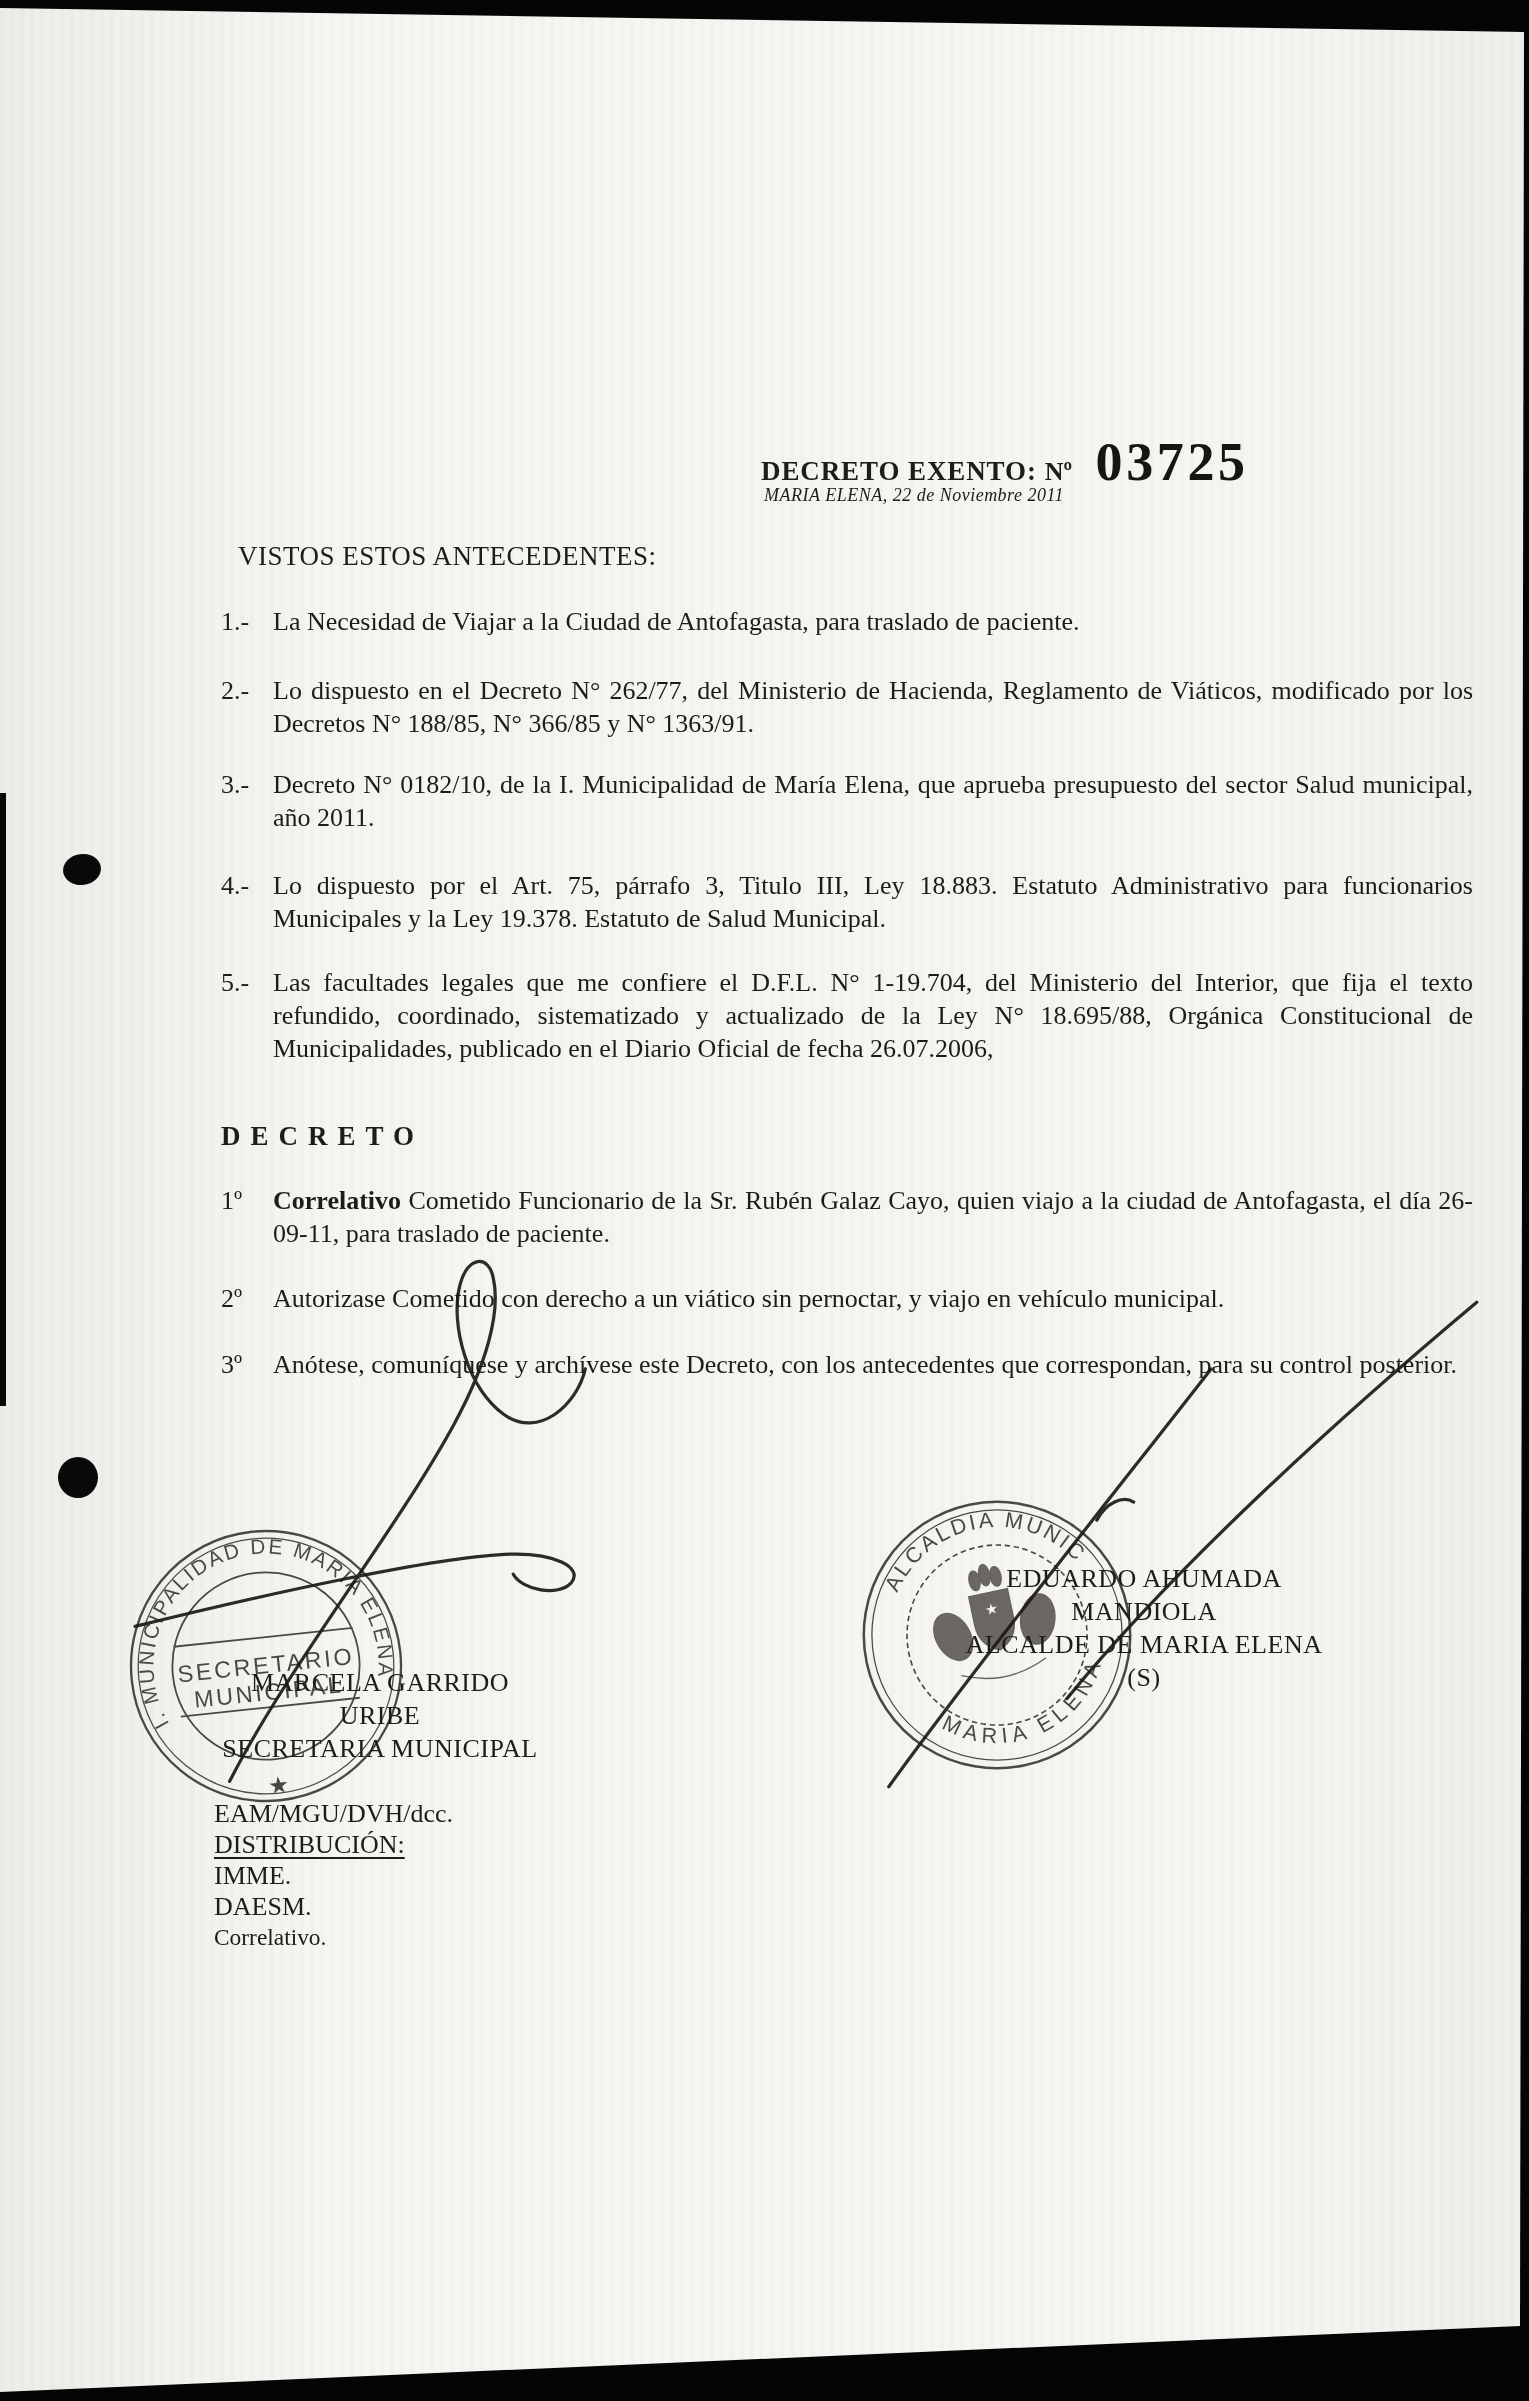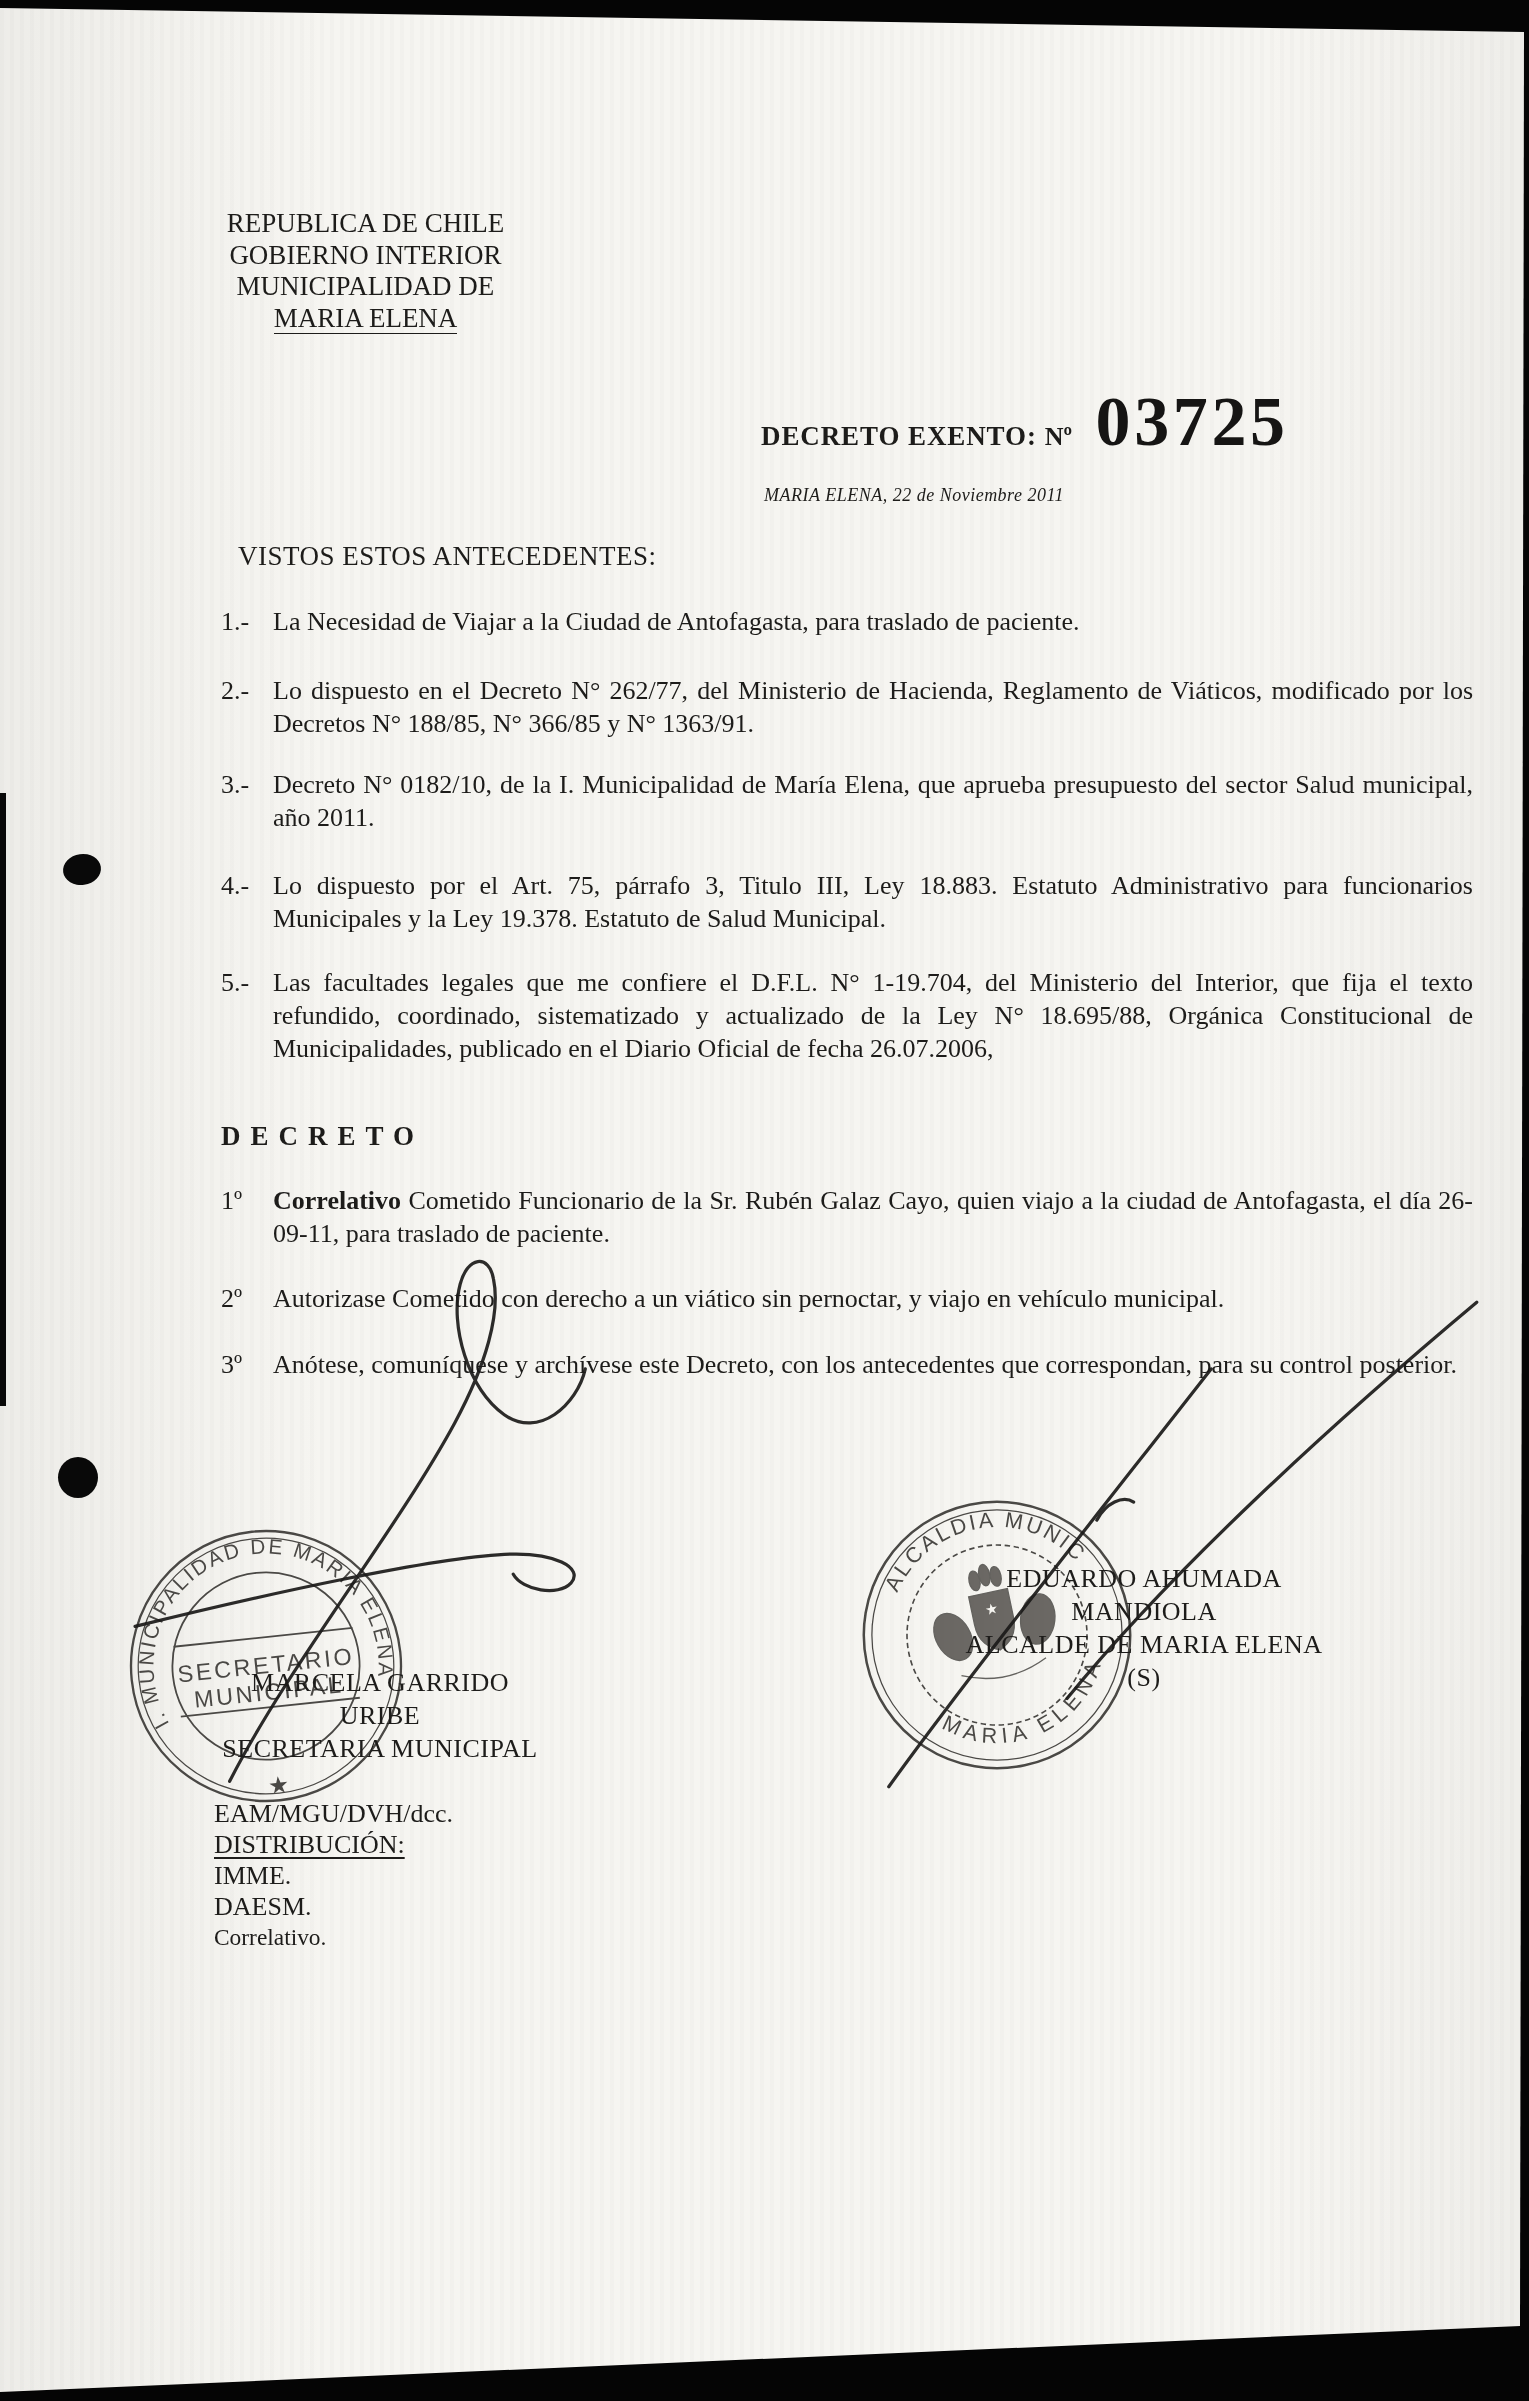--- a/index.html
+++ b/index.html
@@ -24,21 +24,21 @@
   .doc-text{font-size:26px;line-height:33px;color:#1d1c1a;}
 
   
   .letterhead{left:216px;top:208px;width:299px;text-align:center;font-size:27px;line-height:31.5px;}
   .letterhead .uline{border-bottom:1.8px solid #1d1c1a;padding-bottom:0.9px;}
 
   
   .decree-line{left:761px;top:387px;display:flex;align-items:baseline;font-weight:bold;}
   .decree-line .lbl{font-size:27px;letter-spacing:0.9px;}
   .decree-line .nsym{font-size:26px;margin-left:8px;}
-  .decree-line .bignum{font-size:70px;line-height:1;margin-left:23.4px;letter-spacing:3.6px;color:#161514;}
+  .decree-line .bignum{font-size:54px;line-height:1;margin-left:23.4px;letter-spacing:3.6px;color:#161514;margin-top:48px;}
 
   .dateline{left:764px;top:485px;font-size:18px;letter-spacing:0.5px;font-style:italic;}
 
   .vistos-heading{left:214px;top:541px;font-size:27px;letter-spacing:0.5px;margin-left:24px;}
 
   
   .row{left:221px;width:1252px;}
   .row .num{position:absolute;left:0;top:0;}
   .row .txt{margin-left:52px;text-align:justify;}
   .lead{font-weight:bold;}
@@ -60,26 +60,20 @@
   .edge-sliver{position:absolute;left:0;top:793px;width:6.3px;height:613px;background:#0a0a0a;}
 
   .stamp{position:absolute;opacity:.93;}
   .overlay-svg{position:absolute;left:0;top:0;pointer-events:none;}
 </style>
 </head>
 <body>
 
 <div class="page">
 
-  <div class="abs letterhead">
-    <div>REPUBLICA DE CHILE</div>
-    <div>GOBIERNO  INTERIOR</div>
-    <div>MUNICIPALIDAD DE</div>
-    <div><span class="uline">MARIA ELENA</span></div>
-  </div>
 
   <div class="abs decree-line">
     <span class="lbl">DECRETO EXENTO:</span>
     <span class="nsym">Nº</span>
     <span class="bignum">03725</span>
   </div>
 
   <div class="abs dateline">MARIA ELENA,  22 de Noviembre  2011</div>
 
   <div class="abs vistos-heading">VISTOS ESTOS ANTECEDENTES:</div>

